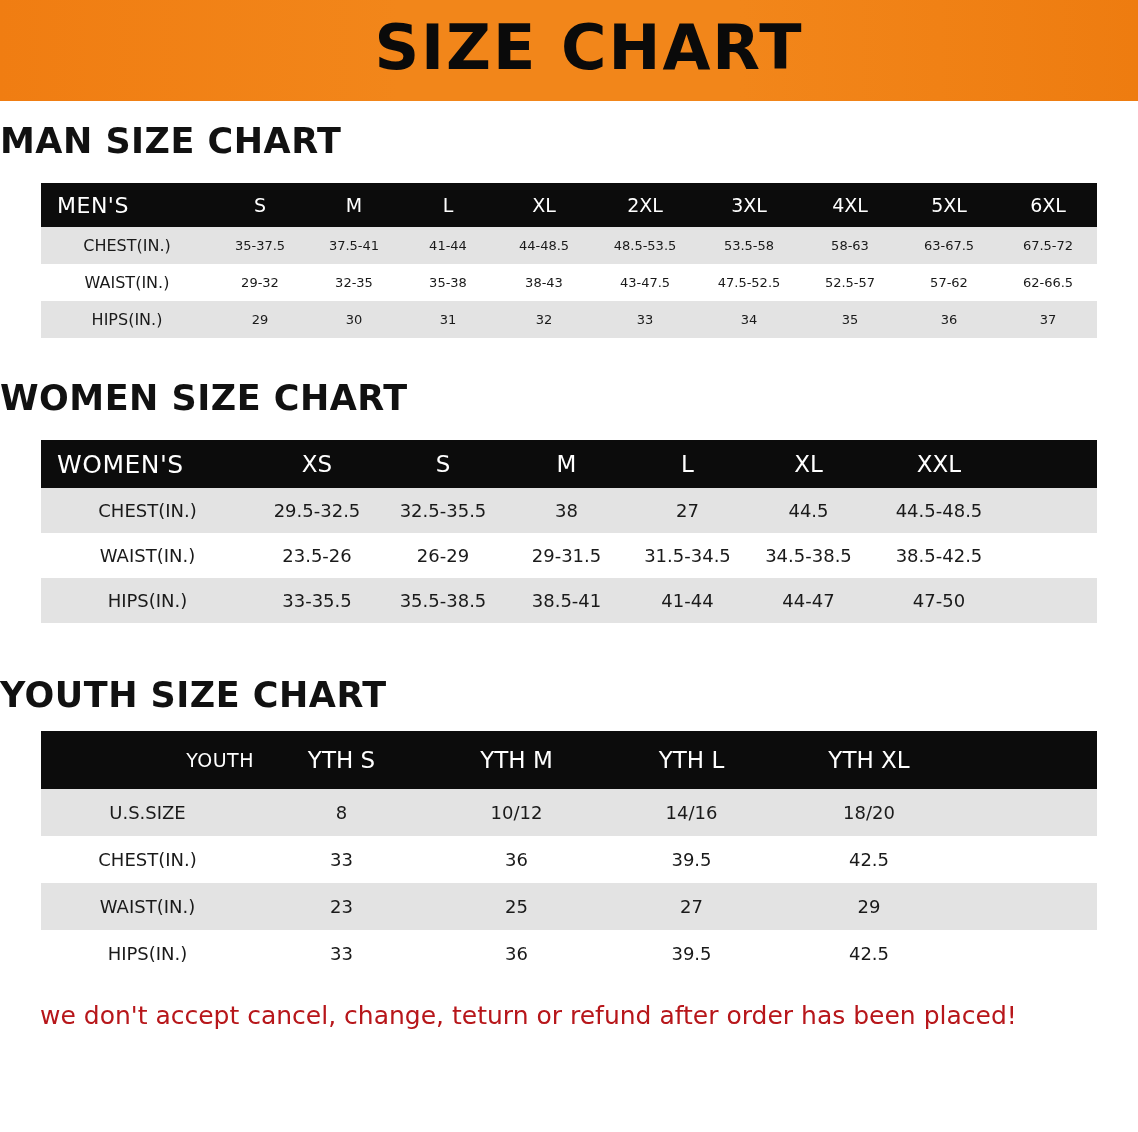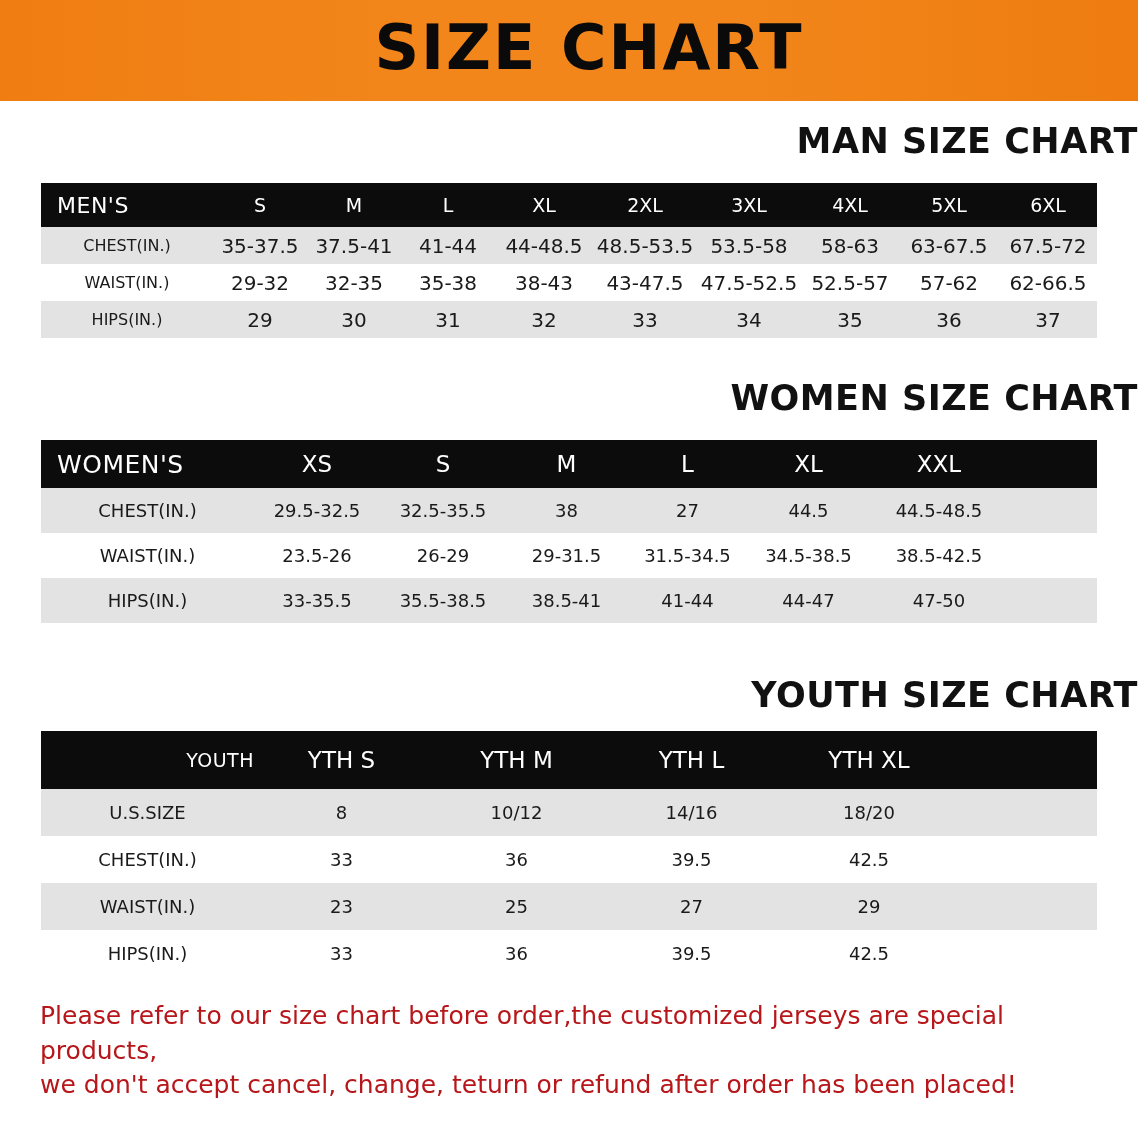--- a/index.html
+++ b/index.html
@@ -30,21 +30,21 @@
     font-size: 62px;
     letter-spacing: 2px;
     color: #0a0a0a;
     line-height: 1;
     padding-bottom: 6px;
     margin-left: 40px;
   }
 
   
   .section-title {
-    text-align: right;
+    text-align: left;
     font-family: "DejaVu Sans", sans-serif;
     font-weight: 700;
     font-size: 35px;
     color: #111111;
     letter-spacing: 0.5px;
   }
   .sec-man   { margin-top: 20px; margin-bottom: 22px; }
   .sec-women { margin-top: 40px; margin-bottom: 22px; }
   .sec-youth { margin-top: 52px; margin-bottom: 16px; }
 
@@ -76,21 +76,21 @@
   tbody td.rowlabel {
     text-align: center;
     font-weight: 400;
   }
   tr.shade td { background: #e3e3e3; }
   tr.plain td { background: #ffffff; }
 
   
   .men-table thead th { height: 44px; font-size: 19px; }
   .men-table thead th.rowlabel { font-size: 22px; letter-spacing: 0.5px; }
-  .men-table tbody td { height: 35px; font-size: 20px; font-family: "DejaVu Sans", sans-serif; }
+  .men-table tbody td { height: 35px; font-size: 13px; font-family: "DejaVu Sans", sans-serif; }
   .men-table tbody td.rowlabel { font-size: 16px; }
 
   
   .women-table thead th { height: 48px; font-size: 23px; }
   .women-table thead th.rowlabel { font-size: 25px; letter-spacing: 0.5px; }
   .women-table tbody td { height: 43px; font-size: 18px; font-family: "DejaVu Sans", sans-serif; }
 
   
   .youth-table thead th { height: 58px; font-size: 23px; }
   .youth-table thead th.rowlabel { font-size: 19px; letter-spacing: 0.5px; text-align: right; }
@@ -298,15 +298,14 @@
         <td>36</td>
         <td>39.5</td>
         <td>42.5</td>
         <td></td>
       </tr>
     </tbody>
   </table>
 </div>
 
 <div class="note">
-  <div>Please refer to our size chart before order,the customized jerseys are special products,</div>
   <div>we don't accept cancel, change, teturn or refund after order has been placed!</div>
 </div>
 
 </body></html>

